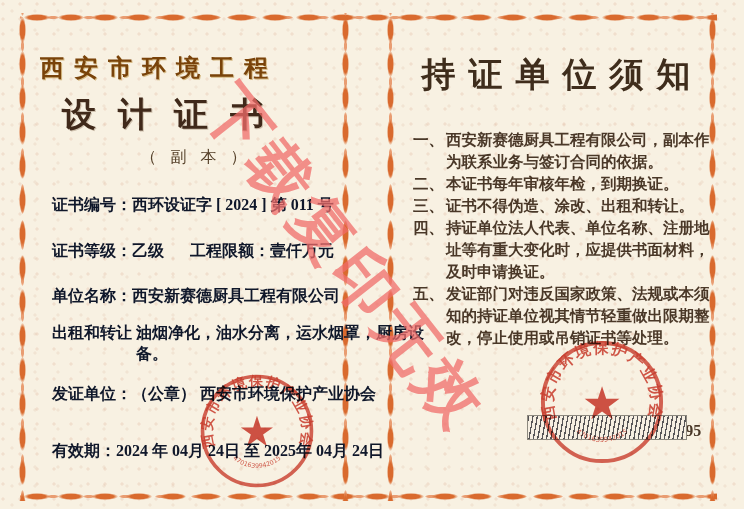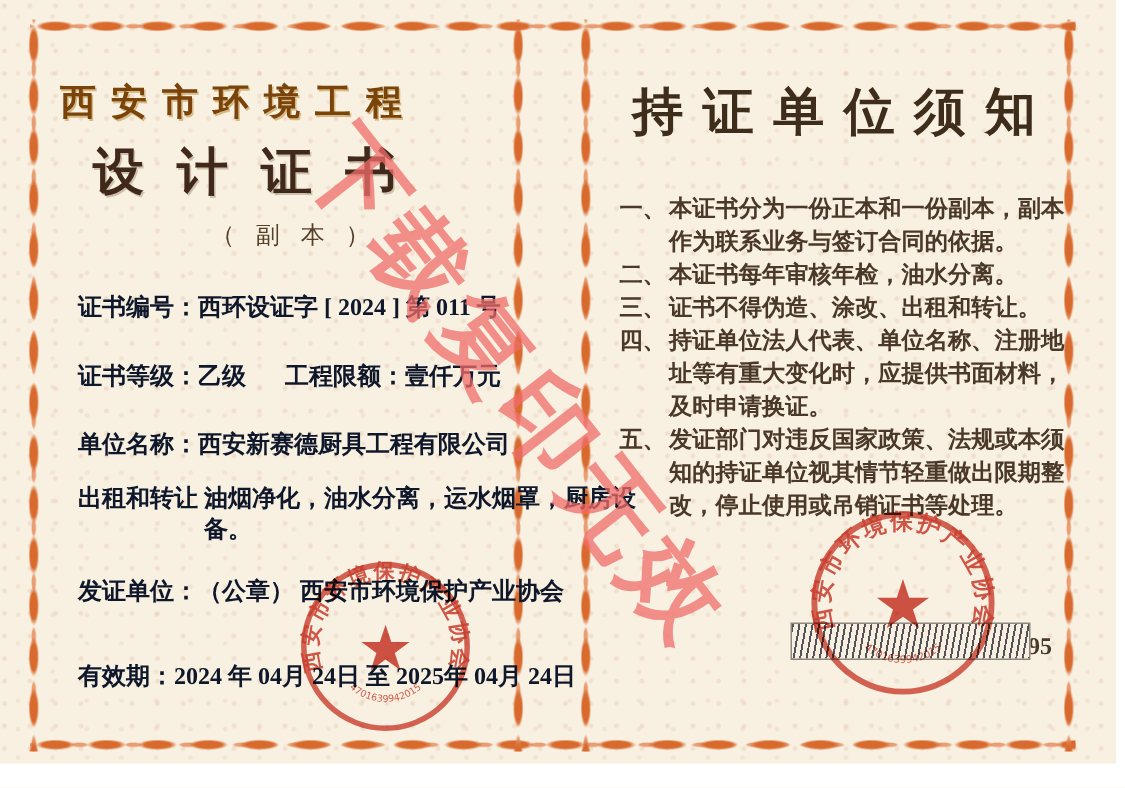--- a/index.html
+++ b/index.html
@@ -149,24 +149,24 @@
 </div>
 
 <div class="field f-validity">
   <span>有效期：</span><span>2024 年  04月  24日 至 2025年  04月  24日</span>
 </div>
 
 <div class="rp-title">持证单位须知</div>
 
 <div class="notices">
   <div class="notice">
-    <span class="n">一、</span><span>本证书分为一份正本和一份副本，副本作为联系业务与签订合同的依据。</span>
-  </div>
-  <div class="notice">
-    <span class="n">二、</span><span>本证书每年审核年检，油水分离。</span>
+    <span class="n">一、</span><span>西安新赛德厨具工程有限公司，副本作为联系业务与签订合同的依据。</span>
+  </div>
+  <div class="notice">
+    <span class="n">二、</span><span>本证书每年审核年检，到期换证。</span>
   </div>
   <div class="notice">
     <span class="n">三、</span><span>证书不得伪造、涂改、出租和转让。</span>
   </div>
   <div class="notice">
     <span class="n">四、</span><span>持证单位法人代表、单位名称、注册地址等有重大变化时，应提供书面材料，及时申请换证。</span>
   </div>
   <div class="notice">
     <span class="n">五、</span><span>发证部门对违反国家政策、法规或本须知的持证单位视其情节轻重做出限期整改，停止使用或吊销证书等处理。</span>
   </div>

